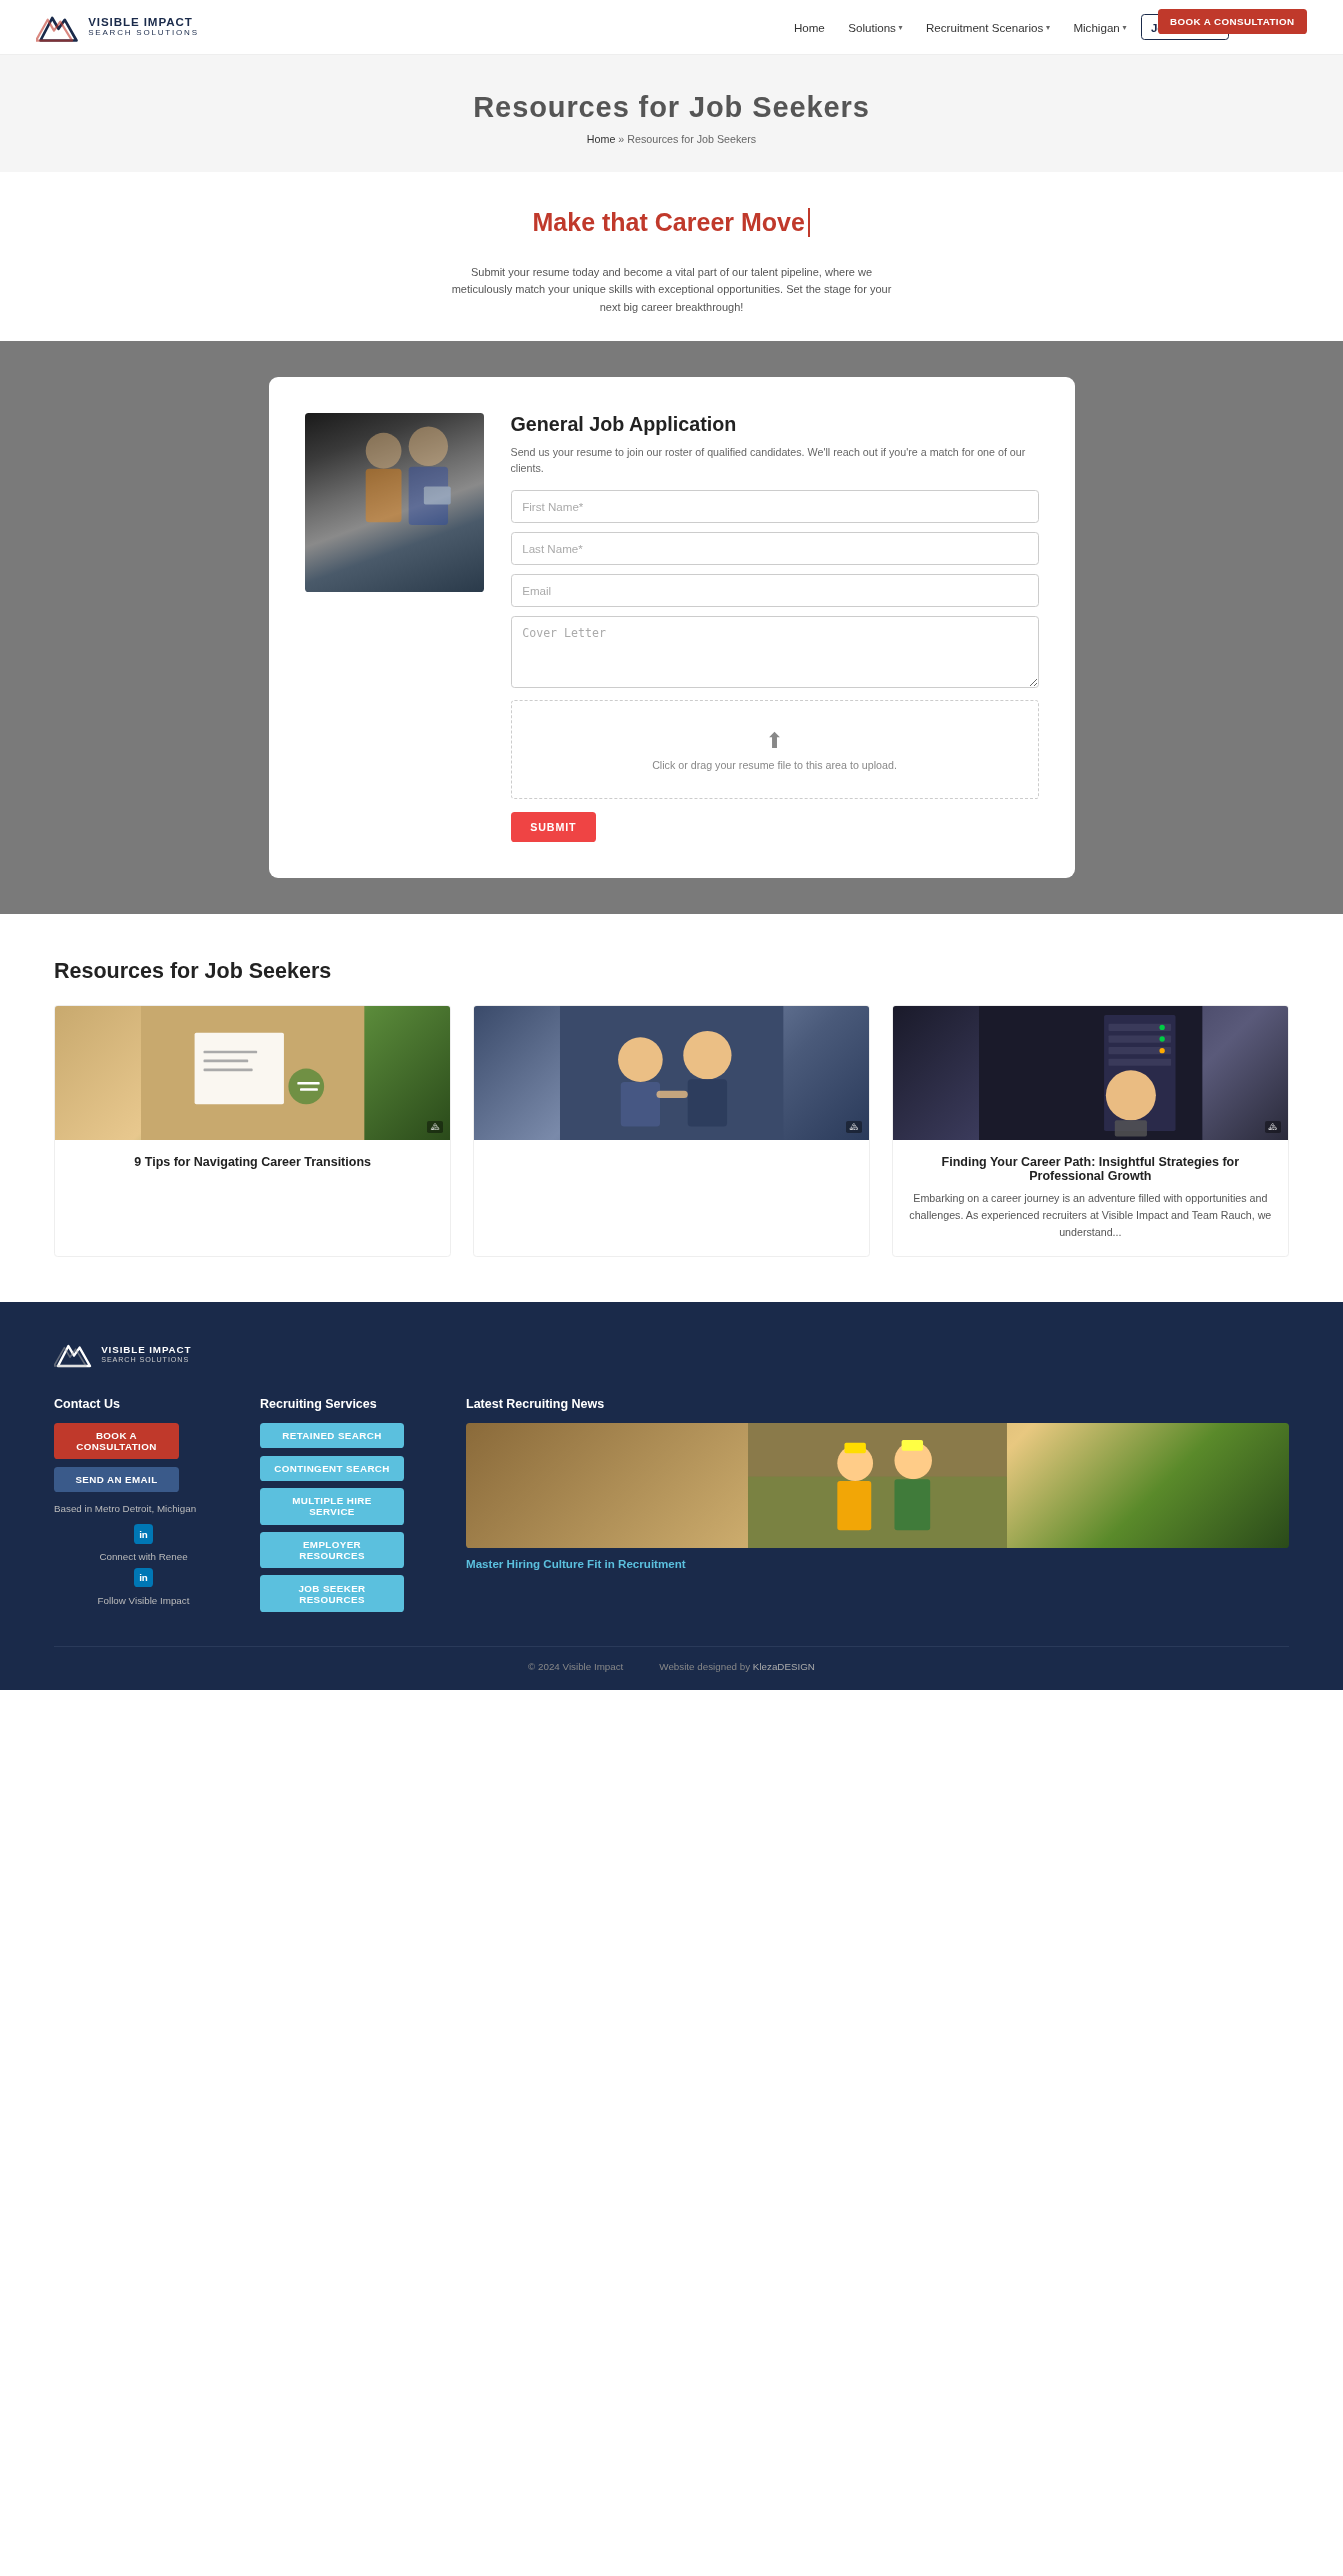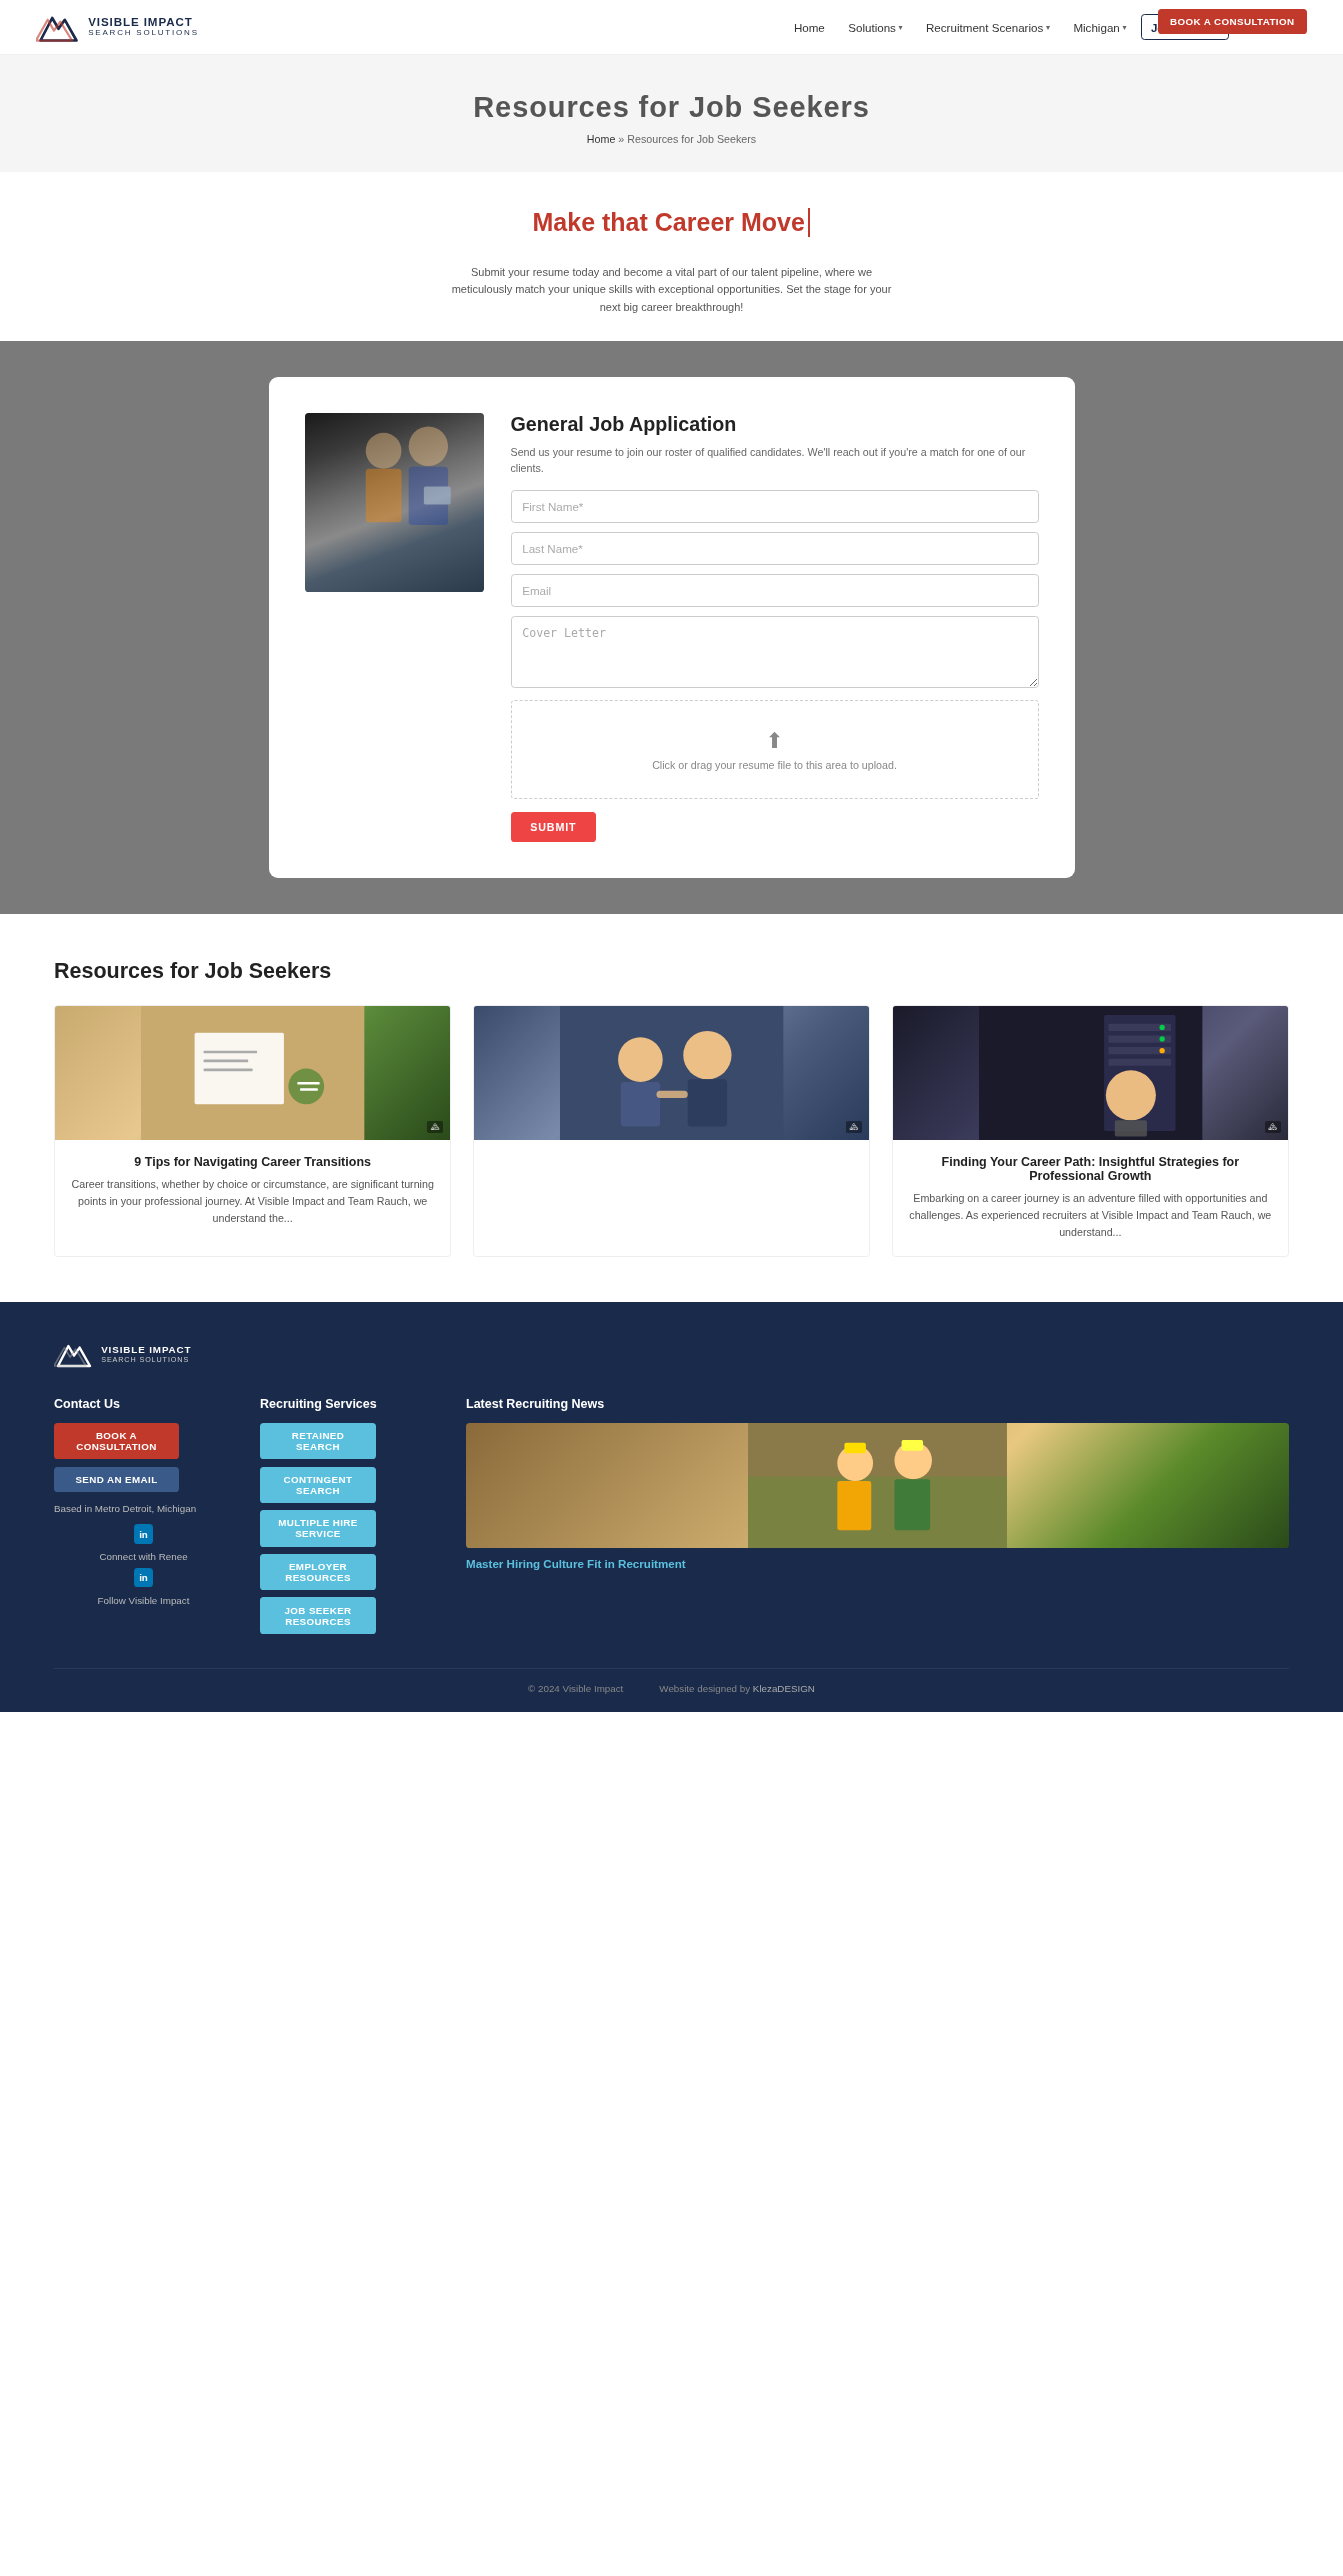--- a/index.html
+++ b/index.html
@@ -380,21 +380,21 @@
       padding: 7.2px 12.5px;
       border: none;
       border-radius: 3.6px;
       font-size: 9.8px;
       font-weight: bold;
       cursor: pointer;
       text-transform: uppercase;
       letter-spacing: 0.4px;
       margin-bottom: 7.2px;
       text-align: center;
-      width: 116px;
+      width: 144px;
     }
     .latest-news-img {
       width: 100%;
       height: 125px;
       background: linear-gradient(135deg, #888 0%, #aaa 100%);
       border-radius: 3.6px;
       margin-bottom: 9px;
       display: flex;
       align-items: center;
       justify-content: center;
@@ -533,21 +533,20 @@
           <rect x="70" y="60" width="50" height="3" fill="#aaa" rx="1"></rect>
           <rect x="70" y="70" width="55" height="3" fill="#aaa" rx="1"></rect>
           <ellipse cx="185" cy="90" rx="20" ry="20" fill="#5a8a3a" opacity="0.8"></ellipse>
           <rect x="175" y="85" width="25" height="3" fill="#fff" rx="1"></rect>
           <rect x="178" y="92" width="20" height="3" fill="#fff" rx="1"></rect>
         </svg>
         <span class="watermark">🏔</span>
       </div>
       <div class="card-body">
         <h3 class="card-title">9 Tips for Navigating Career Transitions</h3>
-        <p class="card-text">Career transitions, whether by choice or circumstance, are significant turning points in your professional journey. At Visible Impact and Team Rauch, we understand the...</p>
       </div>
     </div>
 
     <div class="card">
       <div class="card-img-placeholder img-handshake">
         <svg width="100%" height="134" viewBox="0 0 250 150">
           <rect width="250" height="150" fill="#3a4a6a"></rect>
           <circle cx="90" cy="60" r="25" fill="#ffcc88" opacity="0.9"></circle>
           <rect x="68" y="85" width="44" height="50" fill="#4a5a8a" rx="4" opacity="0.8"></rect>
           <circle cx="165" cy="55" r="27" fill="#ffcc88" opacity="0.9"></circle>

